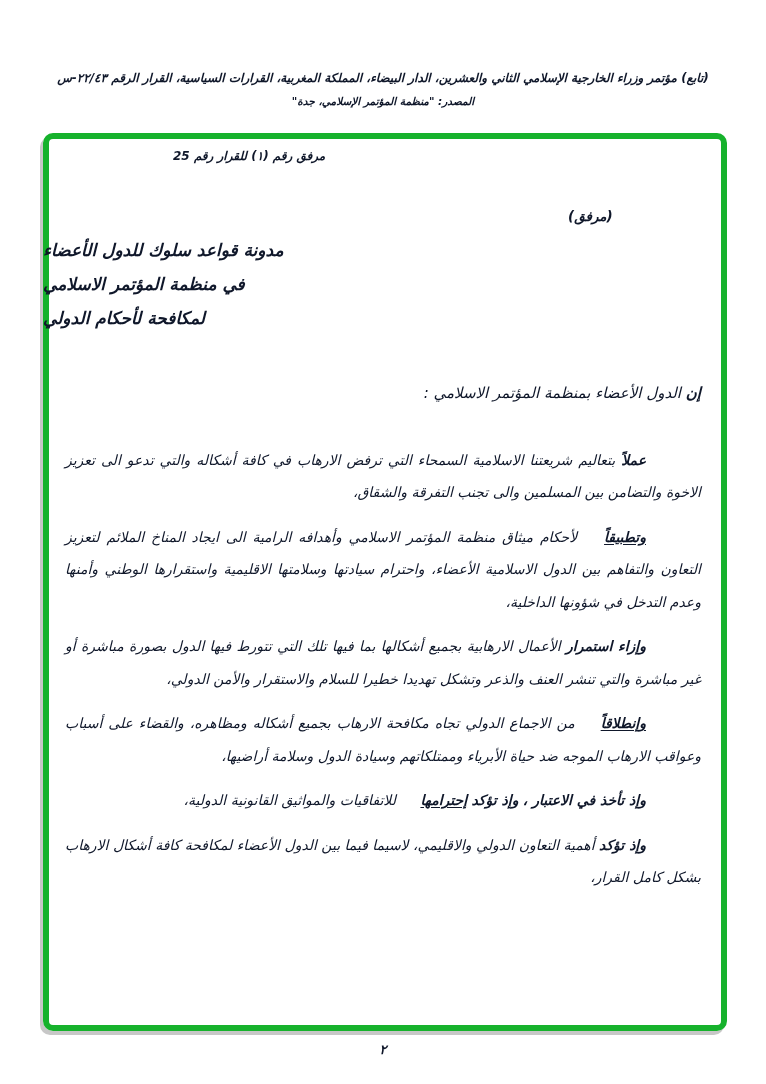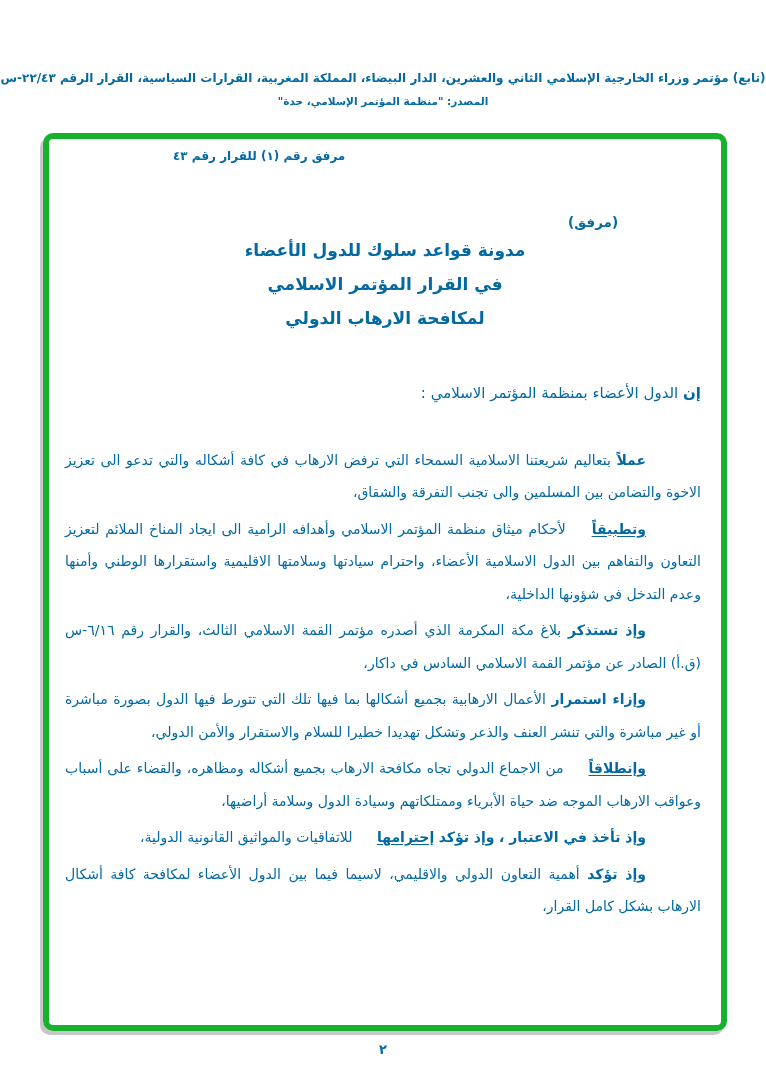--- a/index.html
+++ b/index.html
@@ -11,62 +11,61 @@
   .header{position:absolute;top:68px;left:0;width:766px;text-align:center;direction:rtl;}
   .header-line1{font-size:12px;font-weight:700;white-space:nowrap;line-height:20px;}
   .header-line2{font-size:10.5px;font-weight:700;line-height:16px;margin-top:5px;}
   
   .green-box{
     position:absolute;left:43px;top:133px;width:684px;height:898px;box-sizing:border-box;
     border:6px solid #16b22c;border-radius:10px;background:transparent;
     box-shadow:-3px 4px 0 rgba(130,130,130,0.45);
   }
   .annex-note{position:absolute;left:173px;top:149px;direction:rtl;font-size:12px;font-weight:600;white-space:nowrap;}
-  .attachment-label{position:absolute;left:568px;top:214px;direction:rtl;font-size:13.5px;font-weight:600;white-space:nowrap;}
-  .doc-title{position:absolute;left:43px;top:233px;width:684px;text-align:center;direction:rtl;}
+  .attachment-label{position:absolute;left:568px;top:208px;direction:rtl;font-size:13.5px;font-weight:600;white-space:nowrap;}
+  .doc-title{position:absolute;left:43px;top:233px;width:684px;text-align:left;direction:rtl;}
   .doc-title div{font-size:17px;font-weight:700;line-height:34px;letter-spacing:0.5px;}
   
   .body-text{
     position:absolute;left:65px;top:373px;width:636px;direction:rtl;text-align:justify;
     font-size:14px;line-height:32.5px;
   }
-  .para{margin:4px 0 3px 0;text-indent:55px;}
+  .para{margin:12px 0 3px 0;text-indent:55px;}
   .para.opening{text-indent:0;margin:4px 0 34px 0;font-size:15px;}
   .para:last-child{margin-bottom:0;}
   .b{font-weight:700;}
   .u{text-decoration:underline;text-underline-offset:2px;padding-left:20px;}
   .page-number{position:absolute;left:0;top:1042px;width:766px;text-align:center;font-size:13px;font-weight:700;}
 </style>
 </head>
 <body>
 
-<div class="page" style="background: rgb(255, 255, 255); color: #0369a1;">
+<div class="page" style="background: rgb(255, 255, 255); color: #0f172a; font-style: italic;">
 
   <div class="header">
     <div class="header-line1">(تابع) مؤتمر وزراء الخارجية الإسلامي الثاني والعشرين، الدار البيضاء، المملكة المغربية، القرارات السياسية، القرار الرقم ٢٢/٤٣-س</div>
     <div class="header-line2">المصدر:  "منظمة المؤتمر الإسلامي، جدة"</div>
   </div>
 
   <div class="green-box" style="border-color: rgb(22, 178, 44);"></div>
 
-  <div class="annex-note">مرفق رقم (١) للقرار رقم ٤٣</div>
+  <div class="annex-note">مرفق رقم (١) للقرار رقم 25</div>
 
   <div class="attachment-label">(مرفق)</div>
 
   <div class="doc-title">
     <div>مدونة قواعد سلوك للدول الأعضاء</div>
-    <div>في القرار المؤتمر الاسلامي</div>
-    <div>لمكافحة الارهاب الدولي</div>
+    <div>في منظمة المؤتمر الاسلامي</div>
+    <div>لمكافحة لأحكام الدولي</div>
   </div>
 
   <div class="body-text">
     <p class="para opening"><span class="b">إن</span> <span class="">الدول الأعضاء بمنظمة المؤتمر الاسلامي :</span></p>
     <p class="para"><span class="b">عملاً</span> <span class="">بتعاليم شريعتنا الاسلامية السمحاء التي ترفض الارهاب في كافة أشكاله والتي تدعو الى تعزيز الاخوة والتضامن بين المسلمين والى تجنب التفرقة والشقاق،</span></p>
     <p class="para"><span class="b u">وتطبيقاً</span> <span class="">لأحكام ميثاق منظمة المؤتمر الاسلامي وأهدافه الرامية الى ايجاد المناخ الملائم لتعزيز التعاون والتفاهم بين الدول الاسلامية الأعضاء، واحترام سيادتها وسلامتها الاقليمية واستقرارها الوطني وأمنها وعدم التدخل في شؤونها الداخلية،</span></p>
-    <p class="para"><span class="b">وإذ تستذكر</span> <span class="">بلاغ مكة المكرمة الذي أصدره مؤتمر القمة الاسلامي الثالث، والقرار رقم ٦/١٦-س (ق.أ) الصادر عن مؤتمر القمة الاسلامي السادس في داكار،</span></p>
     <p class="para"><span class="b">وإزاء استمرار</span> <span class="">الأعمال الارهابية بجميع أشكالها بما فيها تلك التي تتورط فيها الدول بصورة مباشرة أو غير مباشرة والتي تنشر العنف والذعر وتشكل تهديدا خطيرا للسلام والاستقرار والأمن الدولي،</span></p>
     <p class="para"><span class="b u">وإنطلاقاً</span> <span class="">من الاجماع الدولي تجاه مكافحة الارهاب بجميع أشكاله ومظاهره، والقضاء على أسباب وعواقب الارهاب الموجه ضد حياة الأبرياء وممتلكاتهم وسيادة الدول وسلامة أراضيها،</span></p>
     <p class="para"><span class="b">وإذ تأخذ في الاعتبار ،</span> <span class="b">وإذ تؤكد</span> <span class="b u">إحترامها</span> <span class="">للاتفاقيات والمواثيق القانونية الدولية،</span></p>
     <p class="para"><span class="b">وإذ تؤكد</span> <span class="">أهمية التعاون الدولي والاقليمي، لاسيما فيما بين الدول الأعضاء لمكافحة كافة أشكال الارهاب بشكل كامل القرار،</span></p>
   </div>
 
   <div class="page-number">٢</div>
 
 </div>
 

